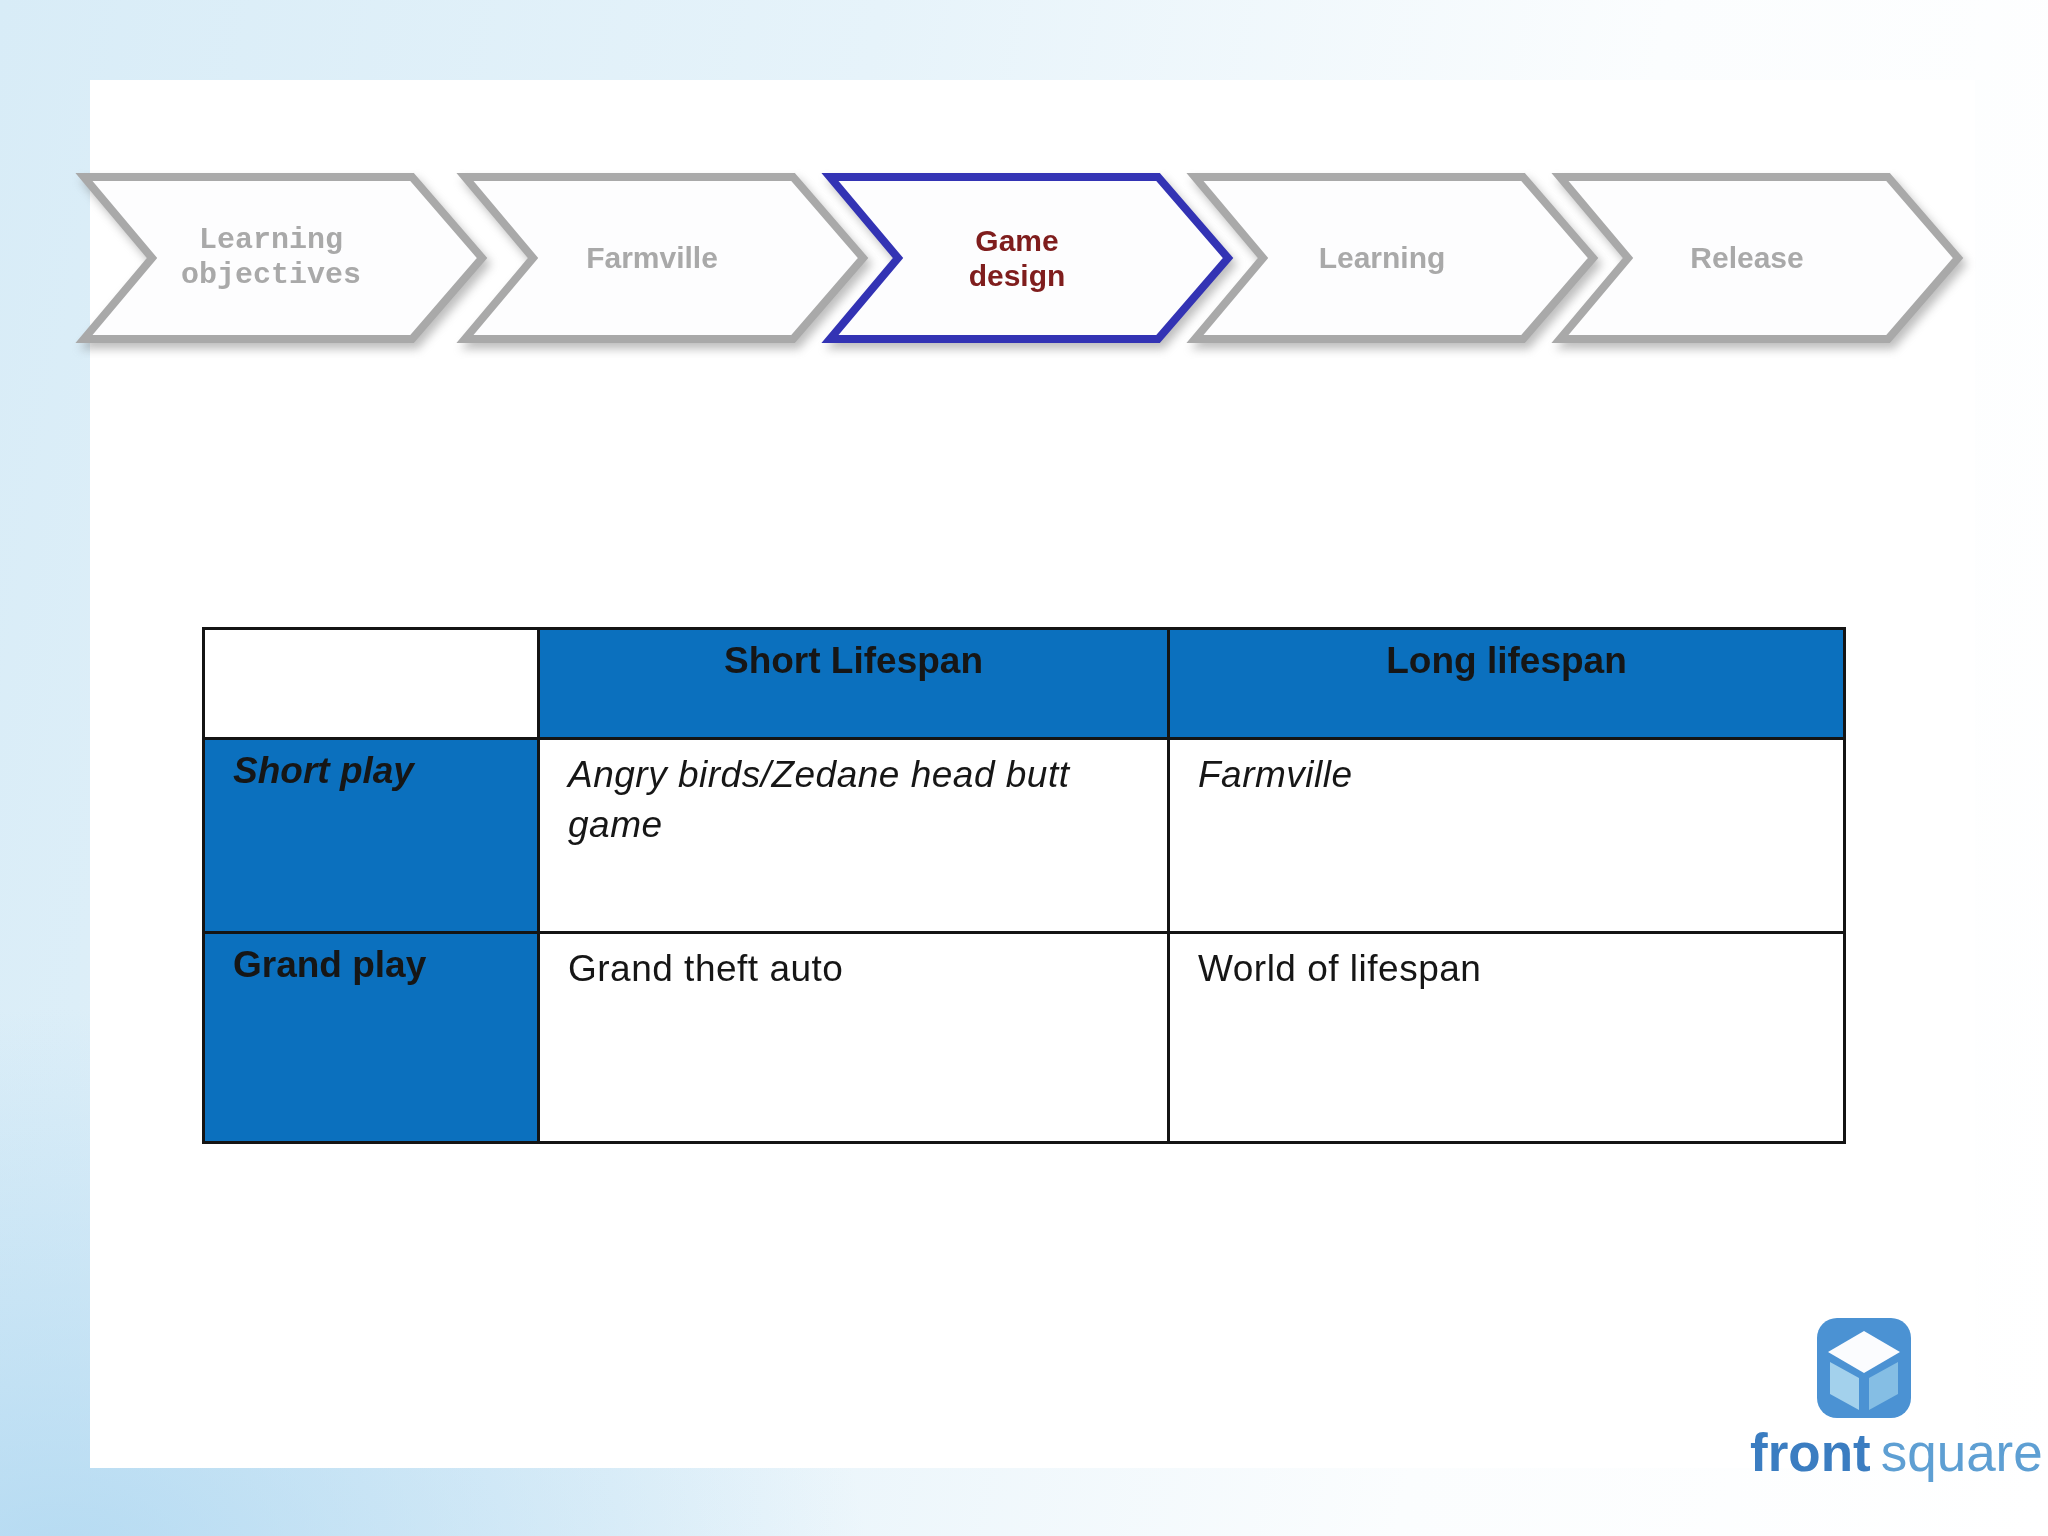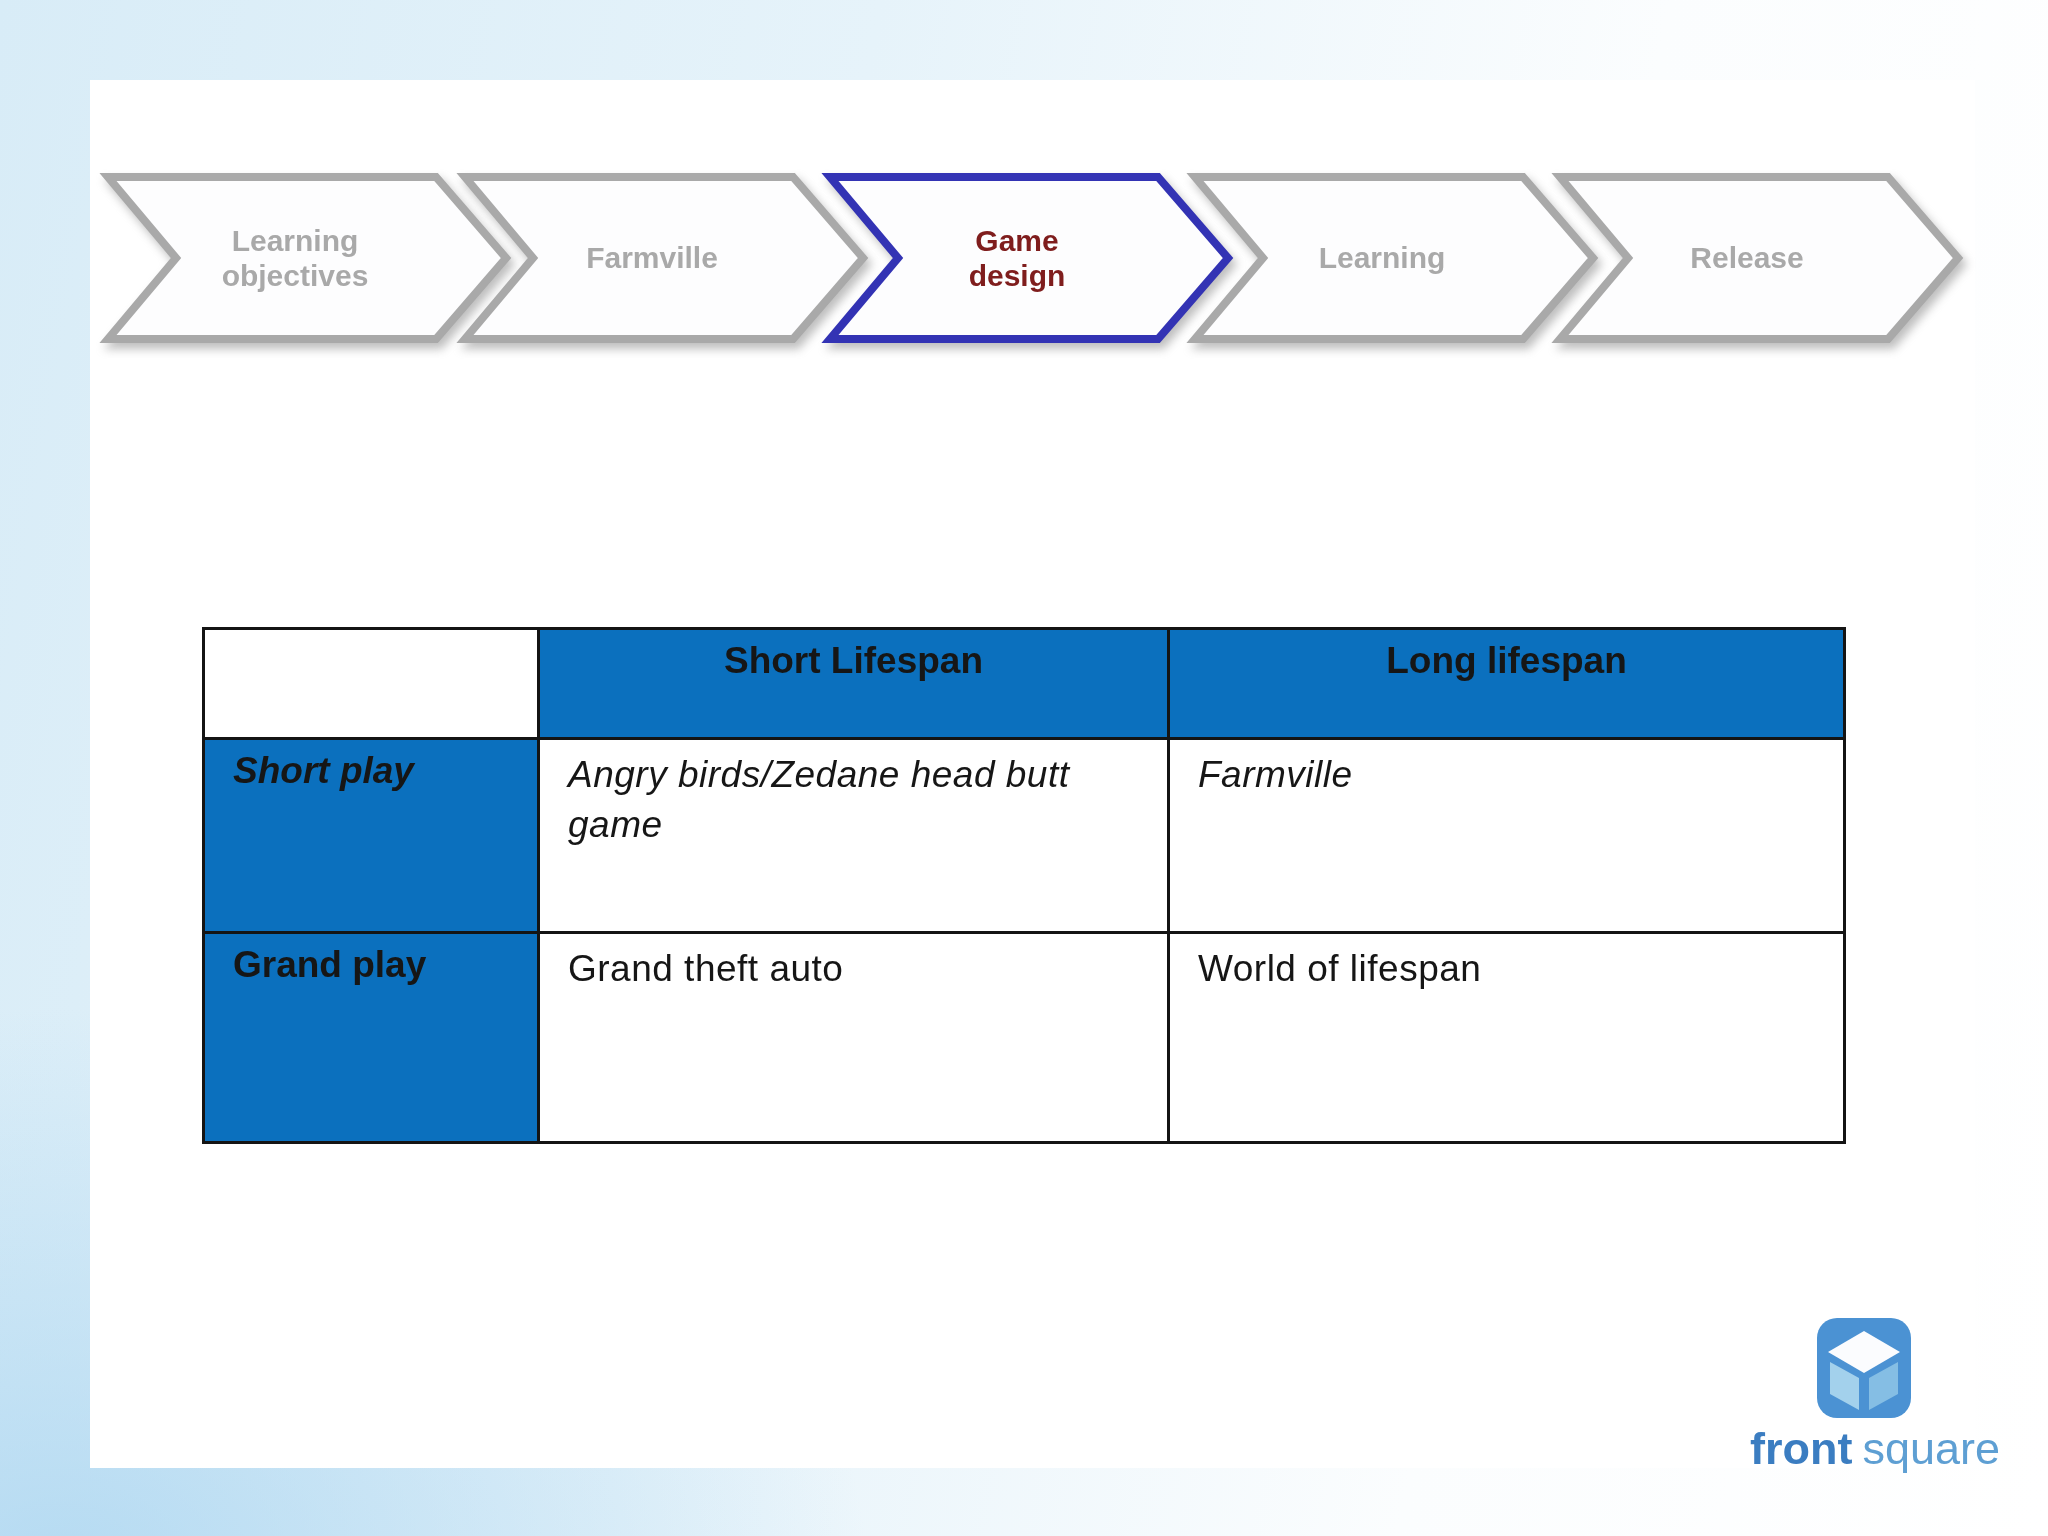--- a/index.html
+++ b/index.html
@@ -24,21 +24,21 @@
   .chev path{fill:#fdfdfe;stroke-width:8;stroke-linejoin:miter;}
   .chev.inactive path{stroke:#a9a9a9;}
   .chev.active path{stroke:#3333b4;}
   .chev-label{
     position:absolute;left:58px;right:86px;top:0;bottom:0;
     display:flex;align-items:center;justify-content:center;text-align:center;
     font-weight:bold;font-size:30px;line-height:1.18;
   }
   .chev.inactive .chev-label{color:#a9a9a9;}
   .chev.active .chev-label{color:#7f1d1d;}
-  .chev-1{left:104px;z-index:1;}
+  .chev-1{left:80px;z-index:1;font-family:Liberation Mono, monospace;}
   .chev-2{left:461px;z-index:2;}
   .chev-3{left:826px;z-index:6;}
   .chev-4{left:1191px;z-index:4;}
   .chev-5{left:1556px;z-index:5;}
   .chev-1 .chev-label span{display:inline-block;max-width:235px;}
   .chev-3 .chev-label span{display:inline-block;max-width:130px;}
 
   
   table.matrix{
     position:absolute;left:202px;top:627px;
@@ -64,21 +64,21 @@
   }
   th.row-hdr{
     font-size:32px;font-weight:bold;color:#0a0a0a;
     text-align:left;vertical-align:top;padding-top:14px;
   }
   td.data-cell{line-height:1.35;letter-spacing:0.5px;}
 
   
   .logo{position:absolute;left:1750px;top:1318px;width:228px;text-align:center;}
   .logo-icon{display:inline-block;width:94px;height:100px;}
-  .logo-word{margin-top:4px;font-size:45px;line-height:1;white-space:nowrap;}
+  .logo-word{margin-top:4px;font-size:53px;line-height:1;white-space:nowrap;}
   .logo-word .b{font-weight:bold;color:#3b7dc1;}
   .logo-word .l{font-weight:normal;color:#5e9fd3;margin-left:10px;}
 </style>
 </head>
 <body>
 
 <div class="stage">
   <div class="panel"></div>
 
   <div>

